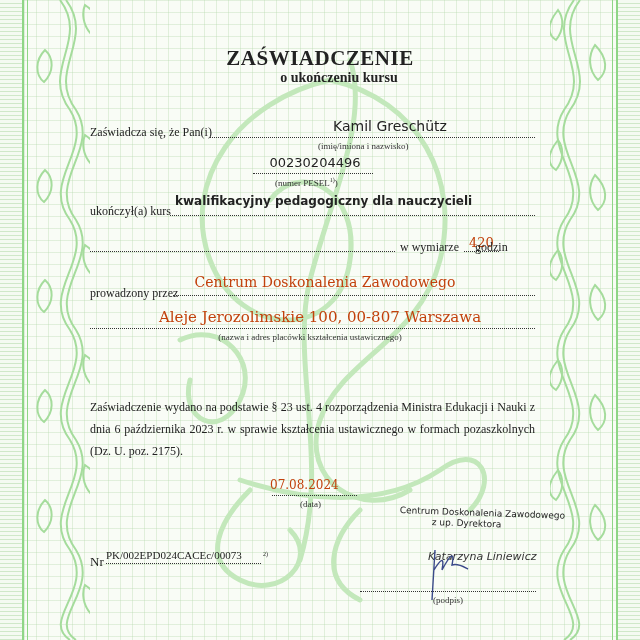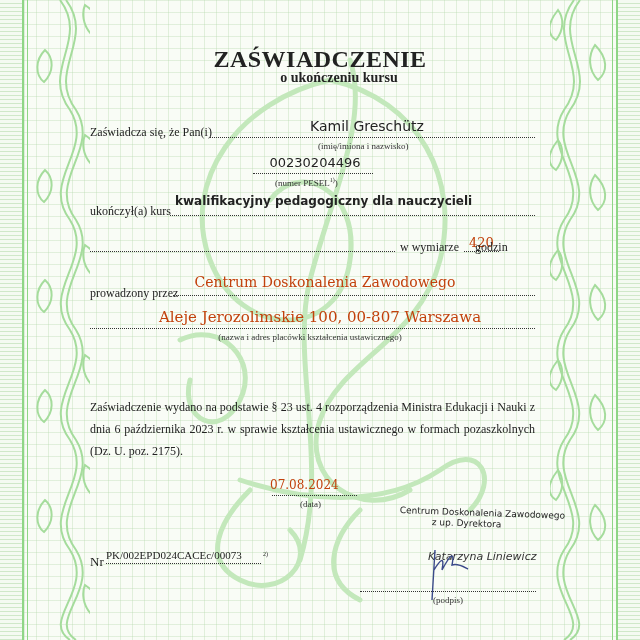--- a/index.html
+++ b/index.html
@@ -81,26 +81,26 @@
     <path d="M210 40 C120 60, 60 140, 90 220 C120 300, 220 300, 230 220 C240 150, 180 120, 150 160"></path>
     <path d="M210 40 C300 60, 340 140, 320 220 C300 300, 220 320, 200 380 C180 440, 240 480, 290 450"></path>
     <path d="M230 20 C250 80, 210 160, 190 240 C170 320, 210 420, 180 520"></path>
     <path d="M120 440 C180 460, 260 470, 320 430 C360 400, 380 440, 350 470"></path>
     <path d="M130 450 C100 480, 80 520, 120 540 C160 560, 200 520, 170 490"></path>
     <path d="M240 470 C210 500, 200 540, 240 560"></path>
     <path d="M60 300 C100 280, 140 320, 120 360 C100 400, 60 380, 70 340"></path>
   </g>
 </svg>
 
-<div class="abs" style="left:0;width:640px;top:46px;text-align:center;font-size:24px;font-weight:bold;letter-spacing:0.5px;">ZAŚWIADCZENIE</div>
+<div class="abs" style="left:0;width:640px;top:46px;text-align:center;font-size:21px;font-weight:bold;letter-spacing:0.5px;">ZAŚWIADCZENIE</div>
 <div class="abs" style="left:0;width:640px;top:70px;text-align:center;font-size:14px;font-weight:bold;margin-left:19px;">o ukończeniu kursu</div>
 
 <div class="abs label" style="left:90px;top:125px;">Zaświadcza się, że Pan(i)</div>
 <div class="abs dots" style="left:210px;top:136px;width:325px;height:1px;"></div>
-<div class="abs fill-sans" style="left:310px;top:118px;font-size:14px;width:160px;text-align:left;">Kamil Greschütz</div>
+<div class="abs fill-sans" style="left:310px;top:118px;font-size:14px;width:160px;text-align:center;">Kamil Greschütz</div>
 <div class="abs hint" style="left:318px;top:141px;">(imię/imiona i nazwisko)</div>
 
 <div class="abs fill-sans" style="left:255px;top:155px;width:120px;text-align:center;font-size:13px;">00230204496</div>
 <div class="abs dots" style="left:253px;top:172px;width:120px;height:1px;"></div>
 <div class="abs hint" style="left:275px;top:177px;"><span>(numer PESEL</span><sup style="font-size:6px">1)</sup><span>)</span></div>
 
 <div class="abs label" style="left:90px;top:204px;">ukończył(a) kurs</div>
 <div class="abs dots" style="left:170px;top:214px;width:365px;height:1px;"></div>
 <div class="abs fill-sans" style="left:175px;top:194px;font-size:12px;font-weight:bold;">kwalifikacyjny pedagogiczny dla nauczycieli</div>
 

